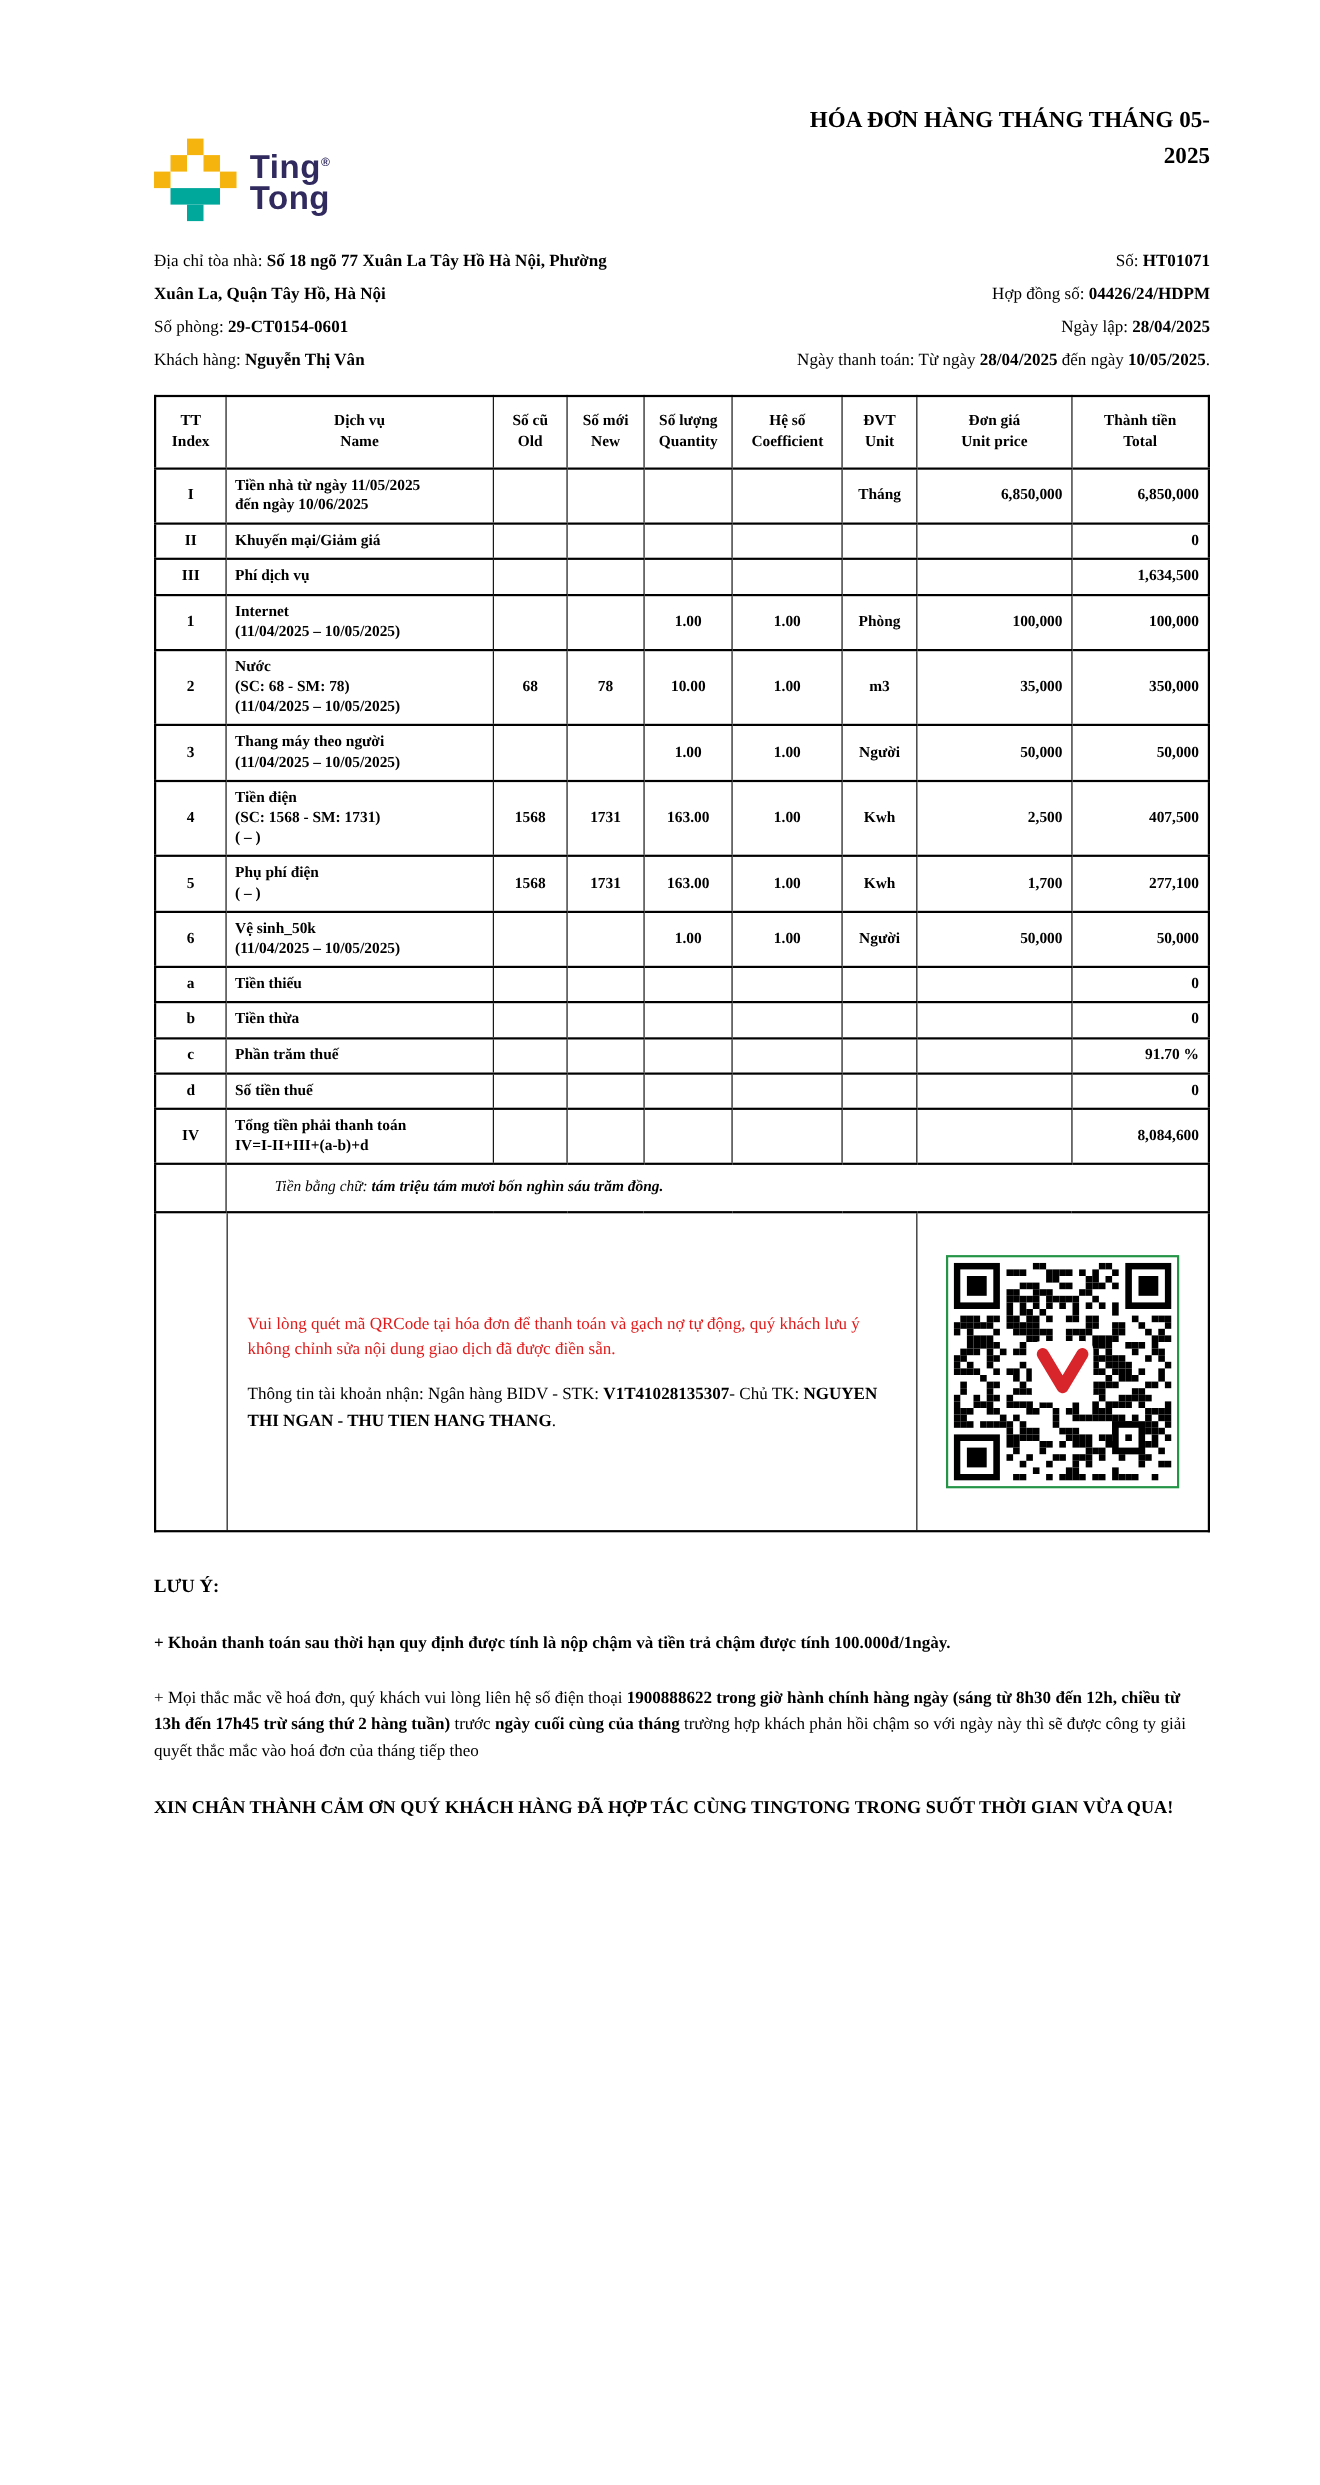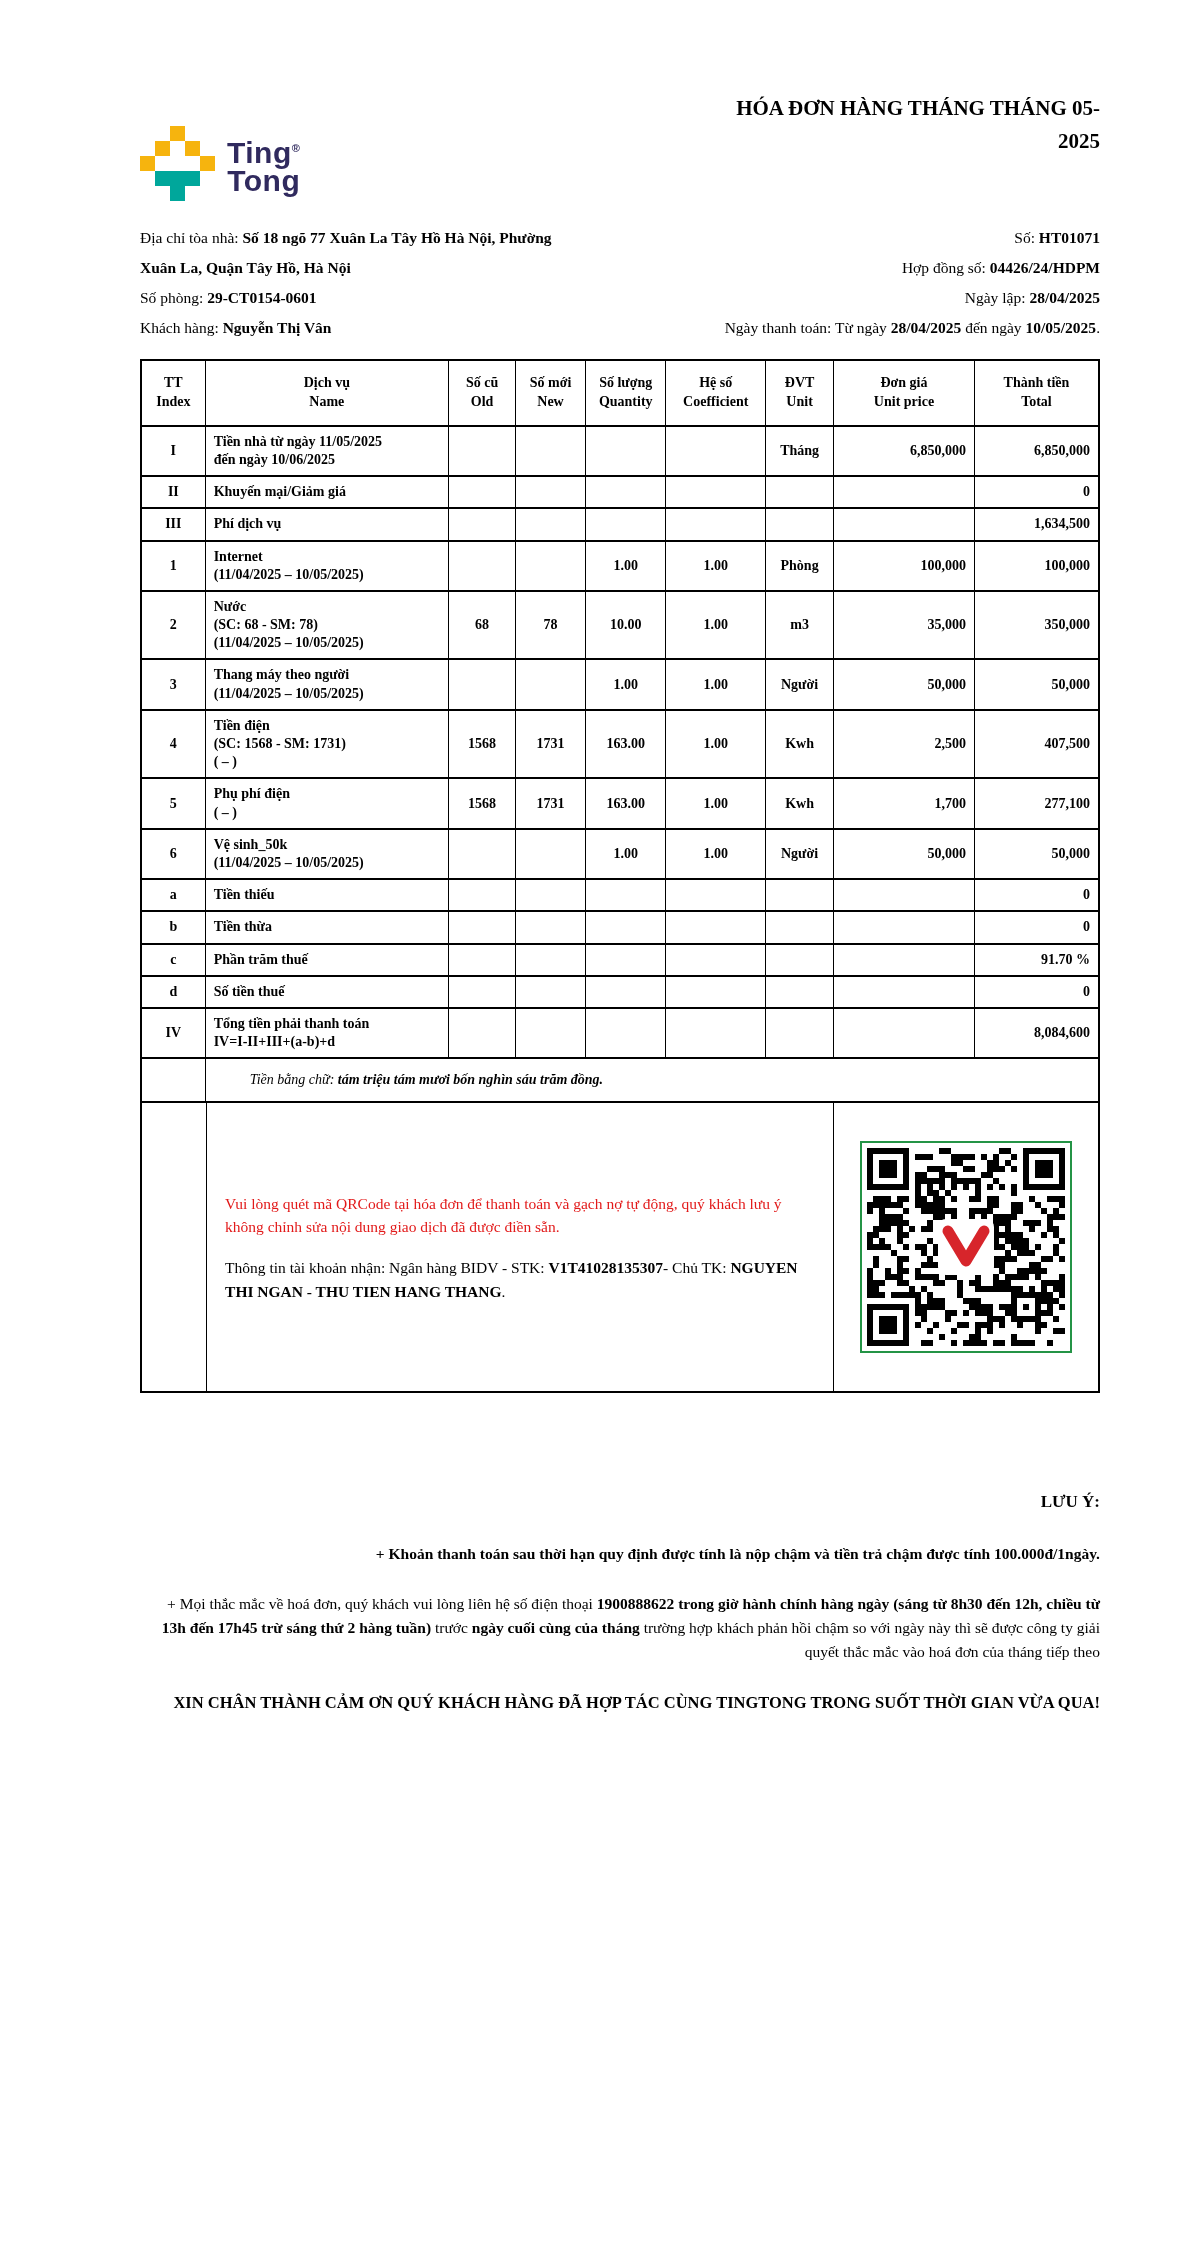--- a/index.html
+++ b/index.html
@@ -1,21 +1,21 @@
 <!DOCTYPE html>
 <html style="--yellow: #F6B40E; --teal: #00A79B; --navy: #302A5E; --red: #E21A1A; --green: #249446;"><head>
 <meta charset="utf-8">
 <style>
   html,body{margin:0;padding:0;background:#fff;}
   body{width:1200px;height:2259px;font-family:"Liberation Serif",serif;color:#000;position:relative;}
   .page{box-sizing:border-box;padding:92px 100px 0 140px;}
 
   
   .header-row{display:flex;justify-content:space-between;align-items:flex-start;}
-  .logo{display:flex;align-items:flex-start;gap:12px;margin-top:34px;text-align:center;}
+  .logo{display:flex;align-items:flex-start;gap:12px;margin-top:34px;}
   .logo-grid{display:grid;grid-template-columns:repeat(5,15px);grid-template-rows:repeat(5,15px);}
   .logo-grid i{display:block;background:var(--yellow);}
   .logo-grid i.t{background:var(--teal);}
   .logo-text{font-family:"Liberation Sans",sans-serif;font-weight:bold;font-size:30px;line-height:28px;color:var(--navy);letter-spacing:.5px;margin-top:8px;}
   .logo-text sup{font-size:11px;}
   .invoice-title{width:480px;text-align:right;font-weight:bold;font-size:21px;line-height:1.55;}
 
   
   .info{display:flex;justify-content:space-between;margin-top:22px;font-size:15.5px;line-height:30px;}
   .info-left{width:47%;}
@@ -37,21 +37,21 @@
   
   .qr-box{display:flex;border:2px solid #000;border-top:none;height:290px;box-sizing:border-box;}
   .qr-spacer{width:6.7%;border-right:1px solid #000;}
   .qr-text{flex:1;display:flex;flex-direction:column;justify-content:center;padding:20px 18px;font-size:15.5px;line-height:1.5;align-items:flex-end;}
   .qr-note{color:var(--red);margin:0 0 18px 0;}
   .qr-account{margin:0;}
   .qr-cell{width:27.6%;border-left:1px solid #000;display:flex;align-items:center;justify-content:center;}
   .qr-frame{border:2px solid var(--green);padding:5px;line-height:0;background:#fff;}
 
   
-  .notes{margin-top:96px;font-size:15.5px;line-height:1.55;text-align:right;}
+  .notes{margin-top:36px;font-size:15.5px;line-height:1.55;}
   .notes-heading{font-weight:bold;font-size:17px;margin:0 0 26px 0;}
   .note-p{margin:0 0 26px 0;}
   .note-bold{font-weight:bold;}
   .thanks{font-weight:bold;font-size:16.5px;margin-top:2px;}
 </style>
 </head>
 <body>
 
 <div class="page">
 

